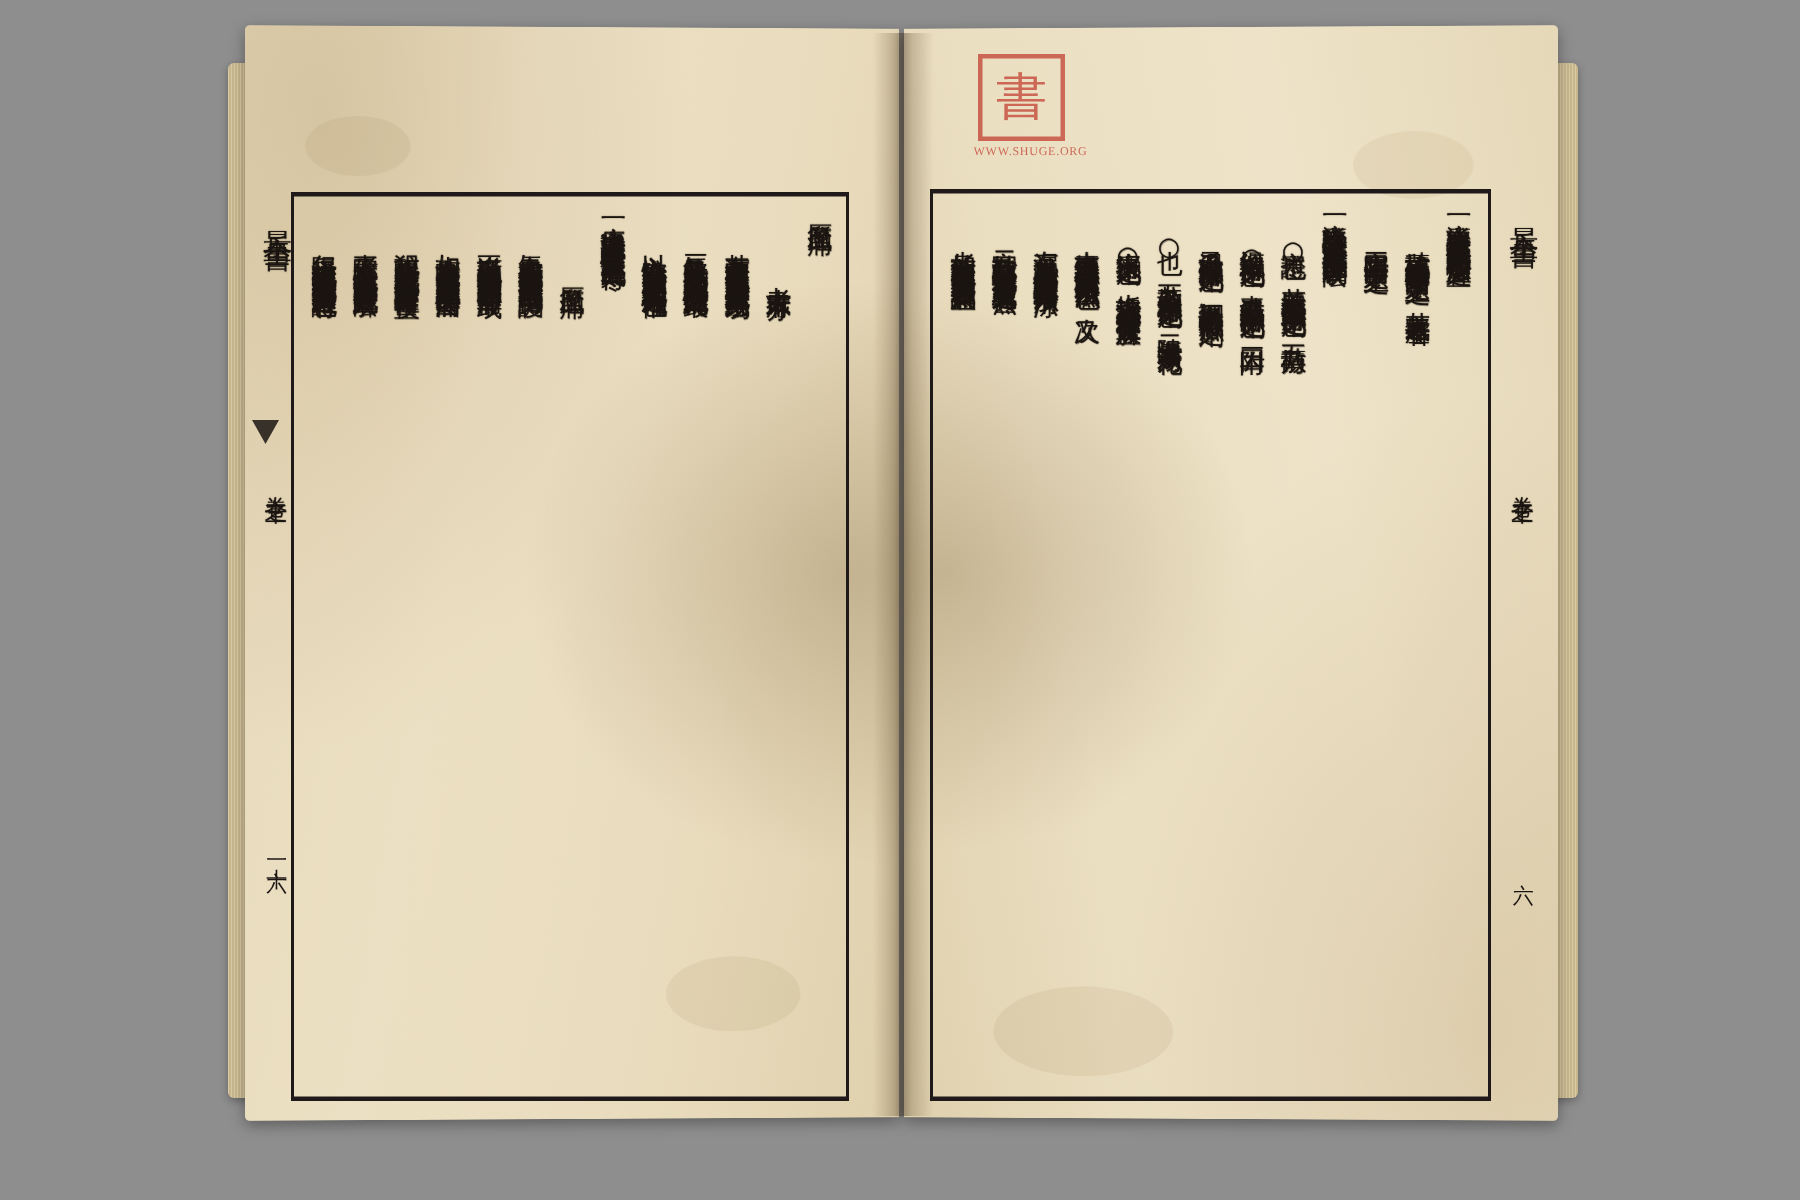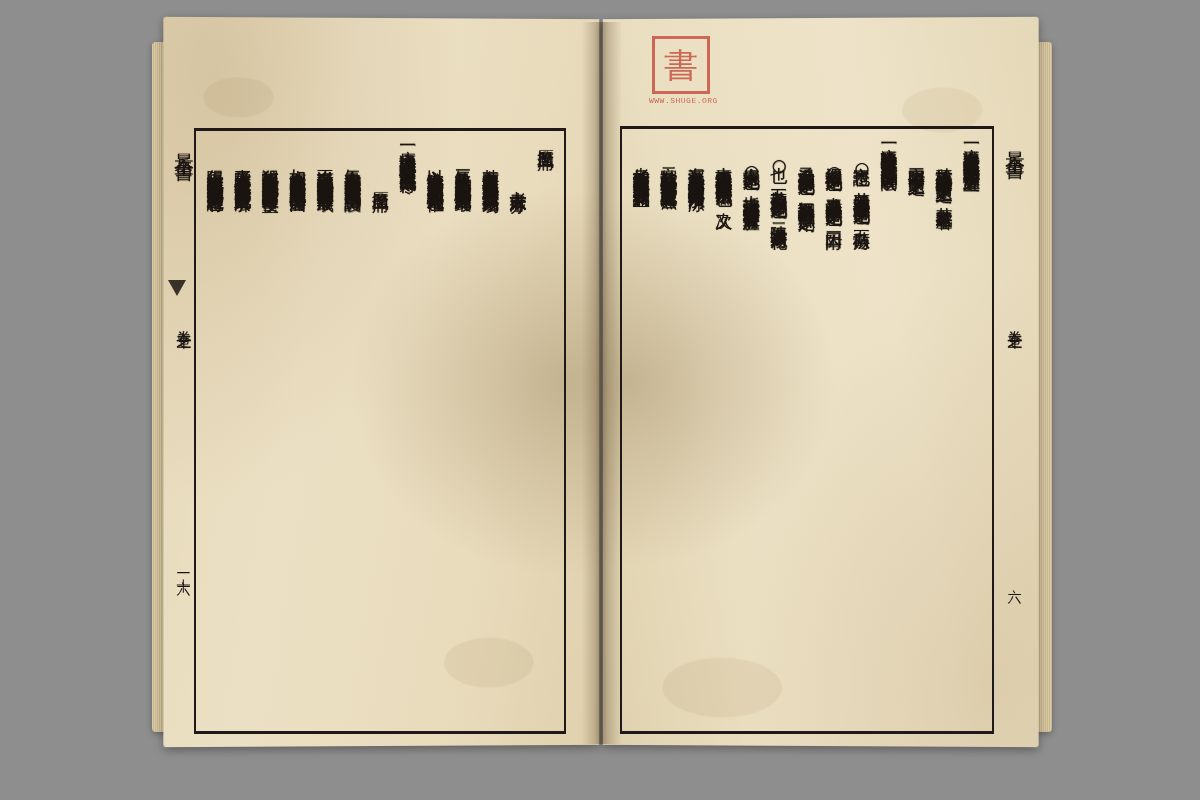--- a/index.html
+++ b/index.html
@@ -216,21 +216,21 @@
   }
   .stamp .url {
     position: absolute;
     left: -3px;
     top: 60px;
     width: 66px;
     text-align: left;
     font-size: 8px;
     color: #c0392b;
     letter-spacing: 0.5px;
-    font-family: Liberation Mono, monospace;
+    font-family: Liberation Serif, serif;
   }
 
   
   .blotch {
     position: absolute;
     border-radius: 50%;
     pointer-events: none;
   }
 </style>
 </head>

